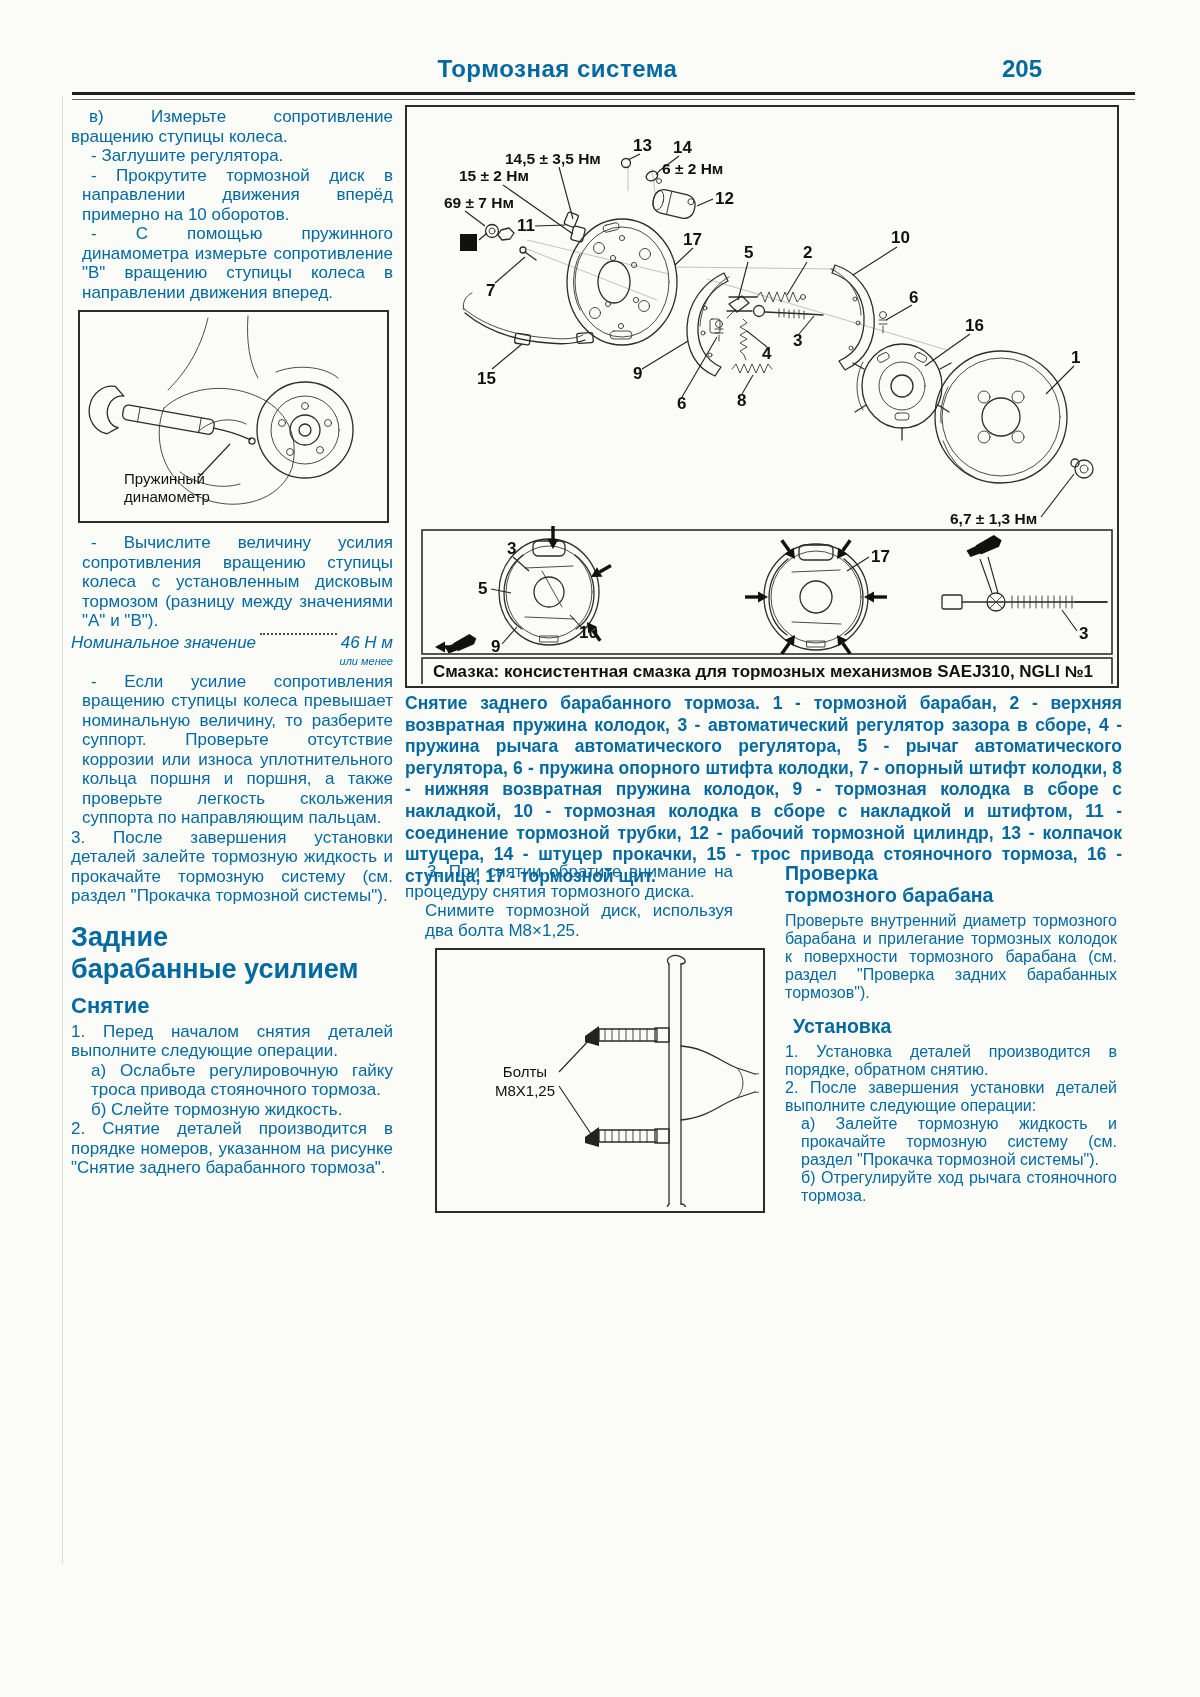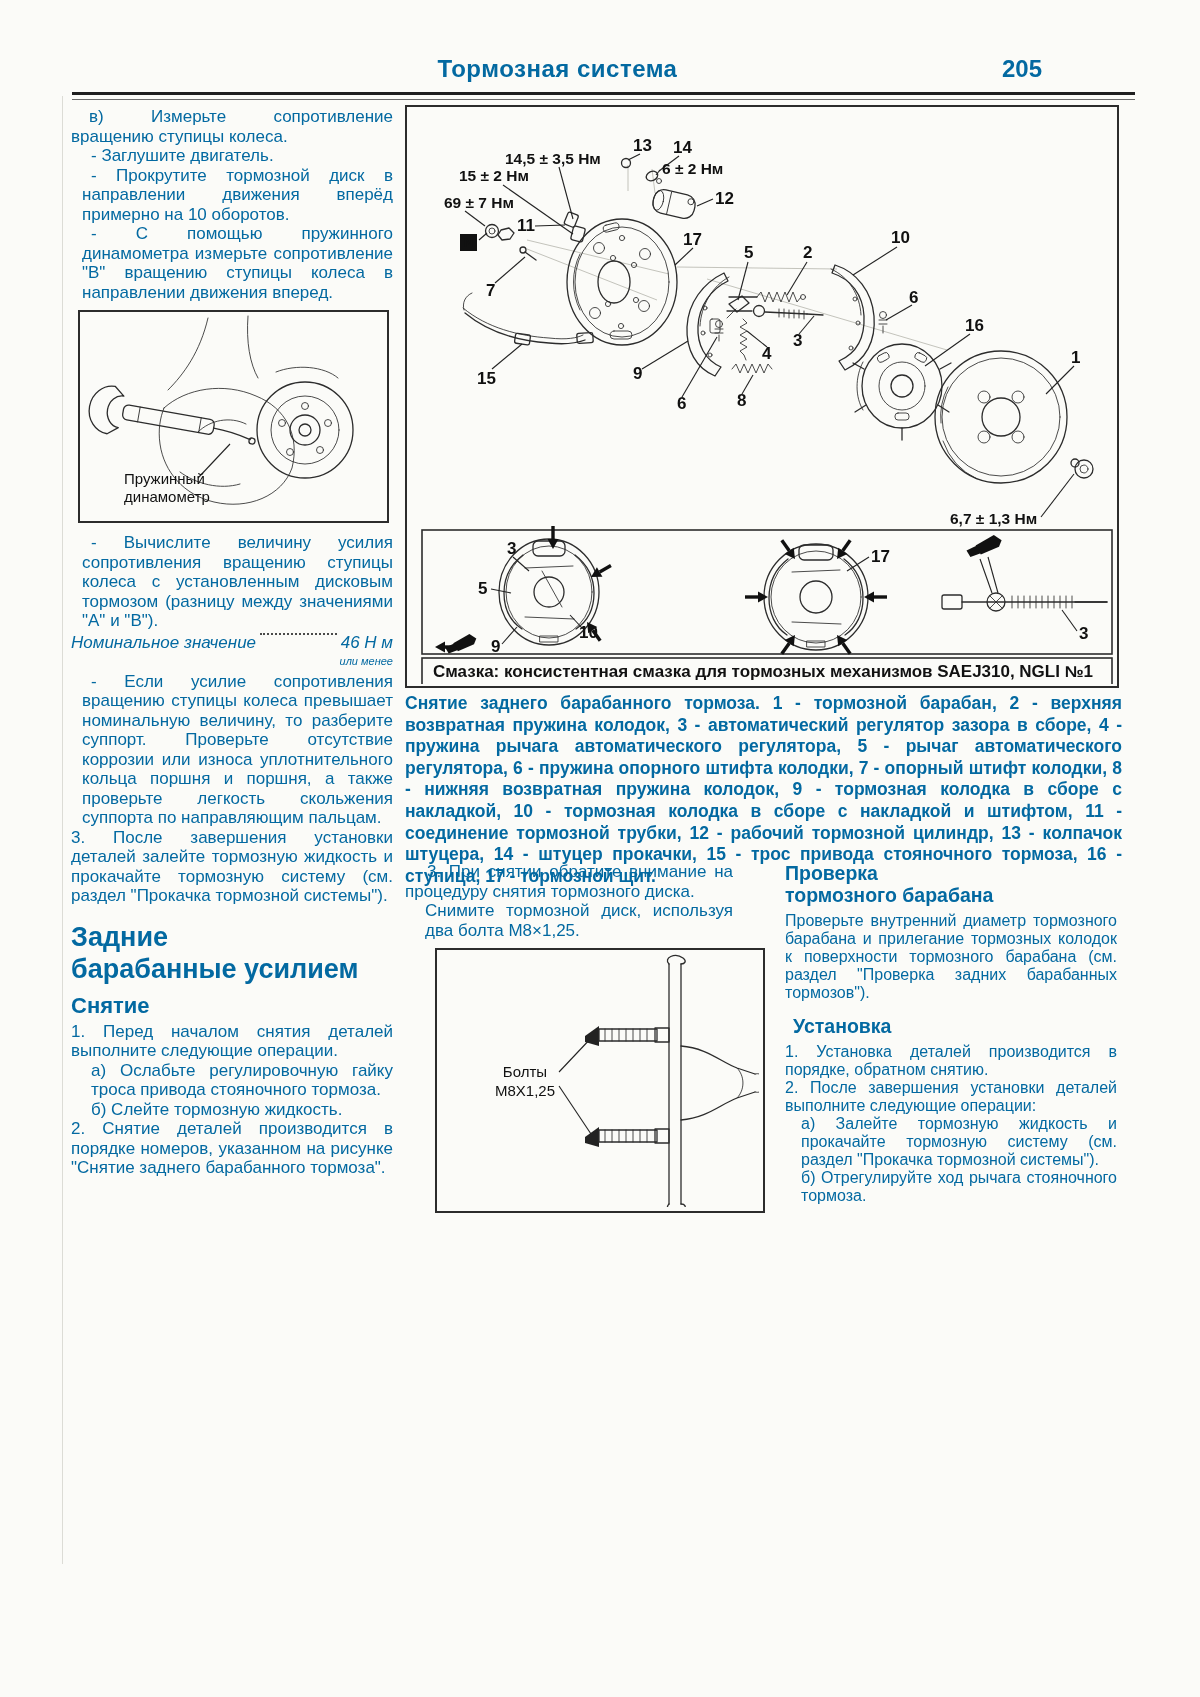--- a/index.html
+++ b/index.html
@@ -53,21 +53,21 @@
 
 <div class="page">
   <div class="scan-edge"></div>
 
   <div class="hdr-title">Тормозная система</div>
   <div class="hdr-num">205</div>
   <div class="hdr-rule"></div>
 
   <div class="left-col col">
     <p class="ind18">в) Измерьте сопротивление вращению ступицы колеса.</p>
-    <p class="dash">- Заглушите двигатель.</p>
+    <p class="dash">- Заглушите регулятора.</p>
     <p class="dash">- Прокрутите тормозной диск в направлении движения вперёд примерно на 10 оборотов.</p>
     <p class="dash">- С помощью пружинного динамометра измерьте сопротивление "В" вращению ступицы колеса в направлении движения вперед.</p>
 
     <div class="fig-dyno">
       <svg viewBox="0 0 307 209" width="307" height="209">
         <path class="mn tn" d="M128,6 C120,40 104,62 88,78"></path>
         <path class="mn tn" d="M168,4 C166,30 170,52 178,66"></path>
         <path class="mn tn" d="M84,96 C106,76 144,70 176,84 C206,96 220,124 212,156 C202,184 168,198 134,190 C104,183 84,160 80,132 C78,118 80,106 84,96 Z"></path>
         <path class="mn tn" d="M118,120 C130,108 150,104 166,112"></path>
         <path class="mn tn" d="M100,160 C116,172 140,178 160,172"></path>

